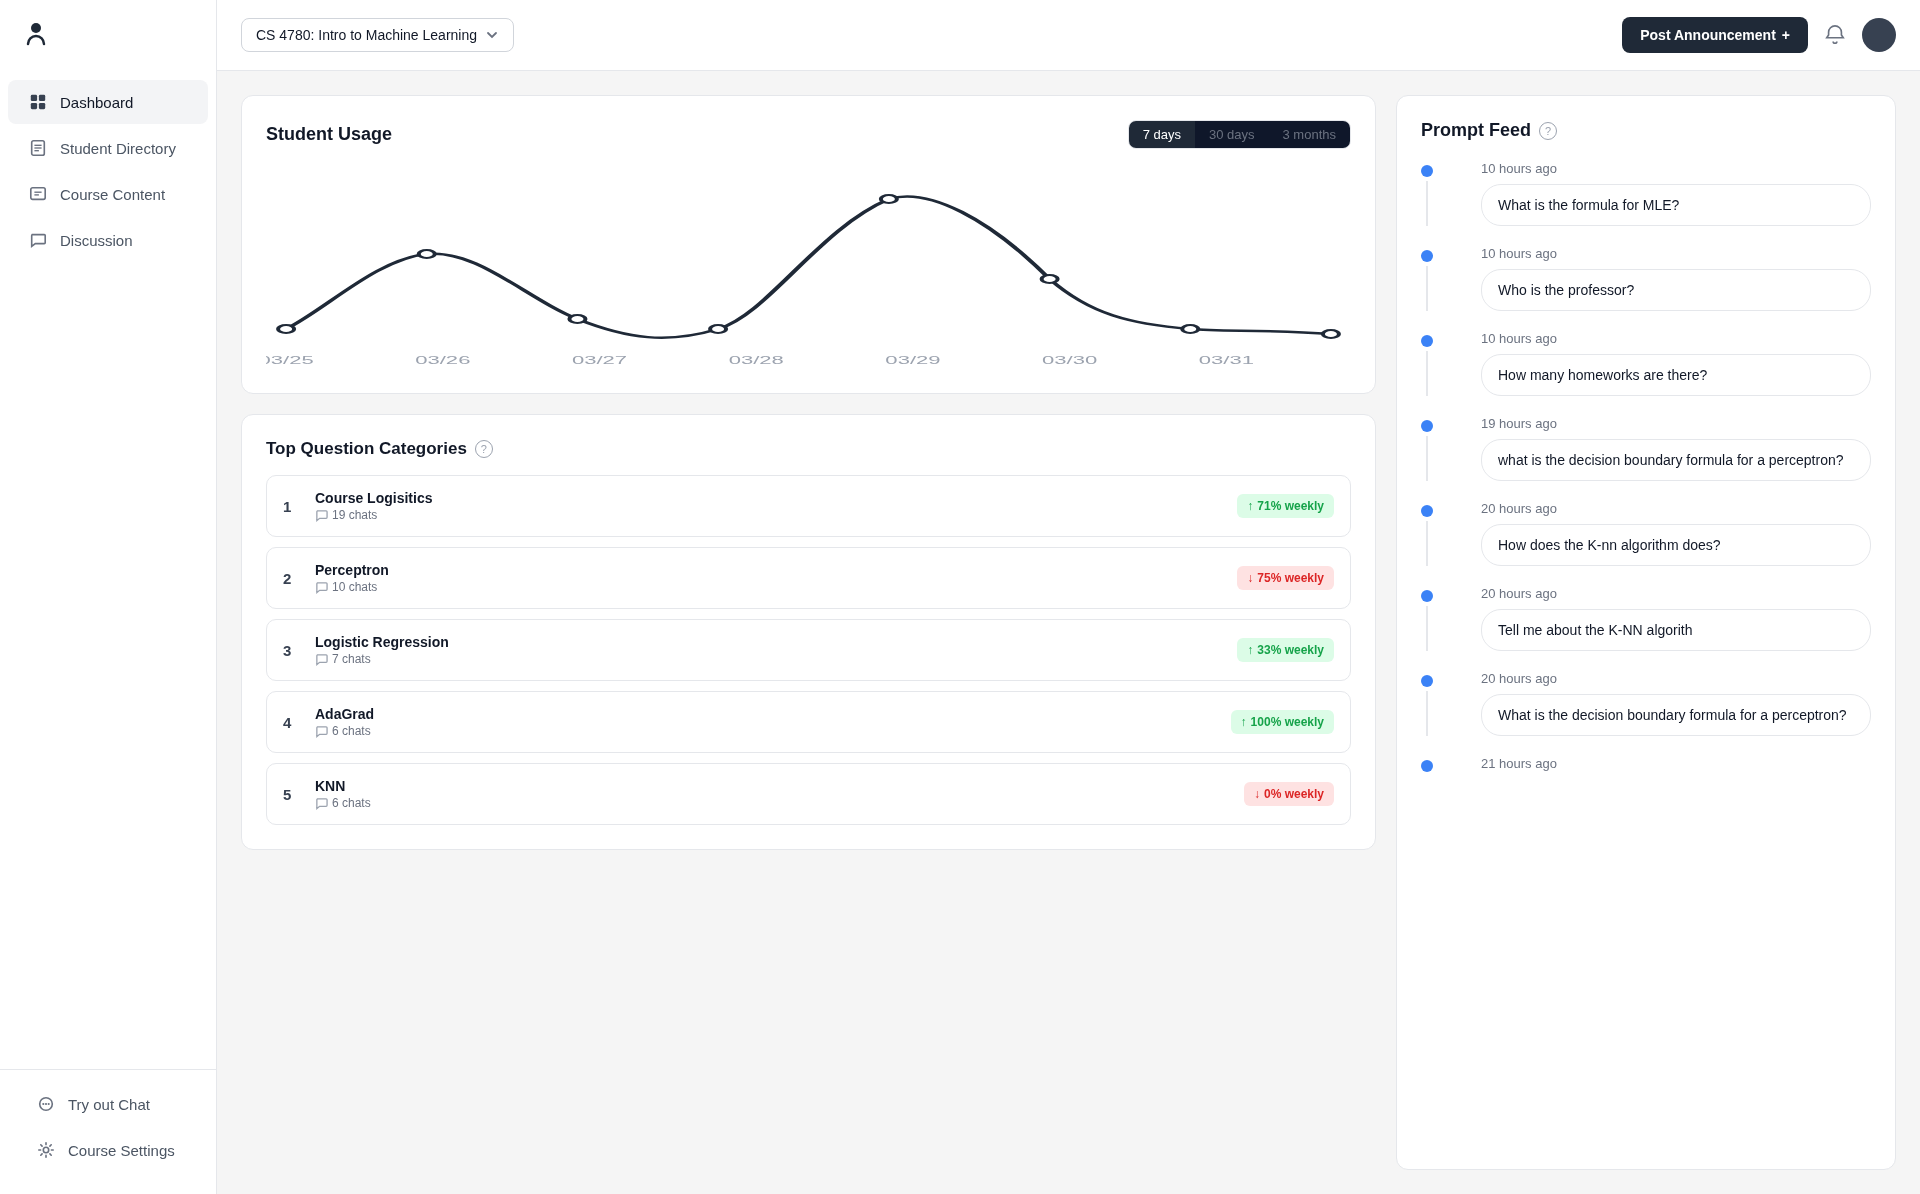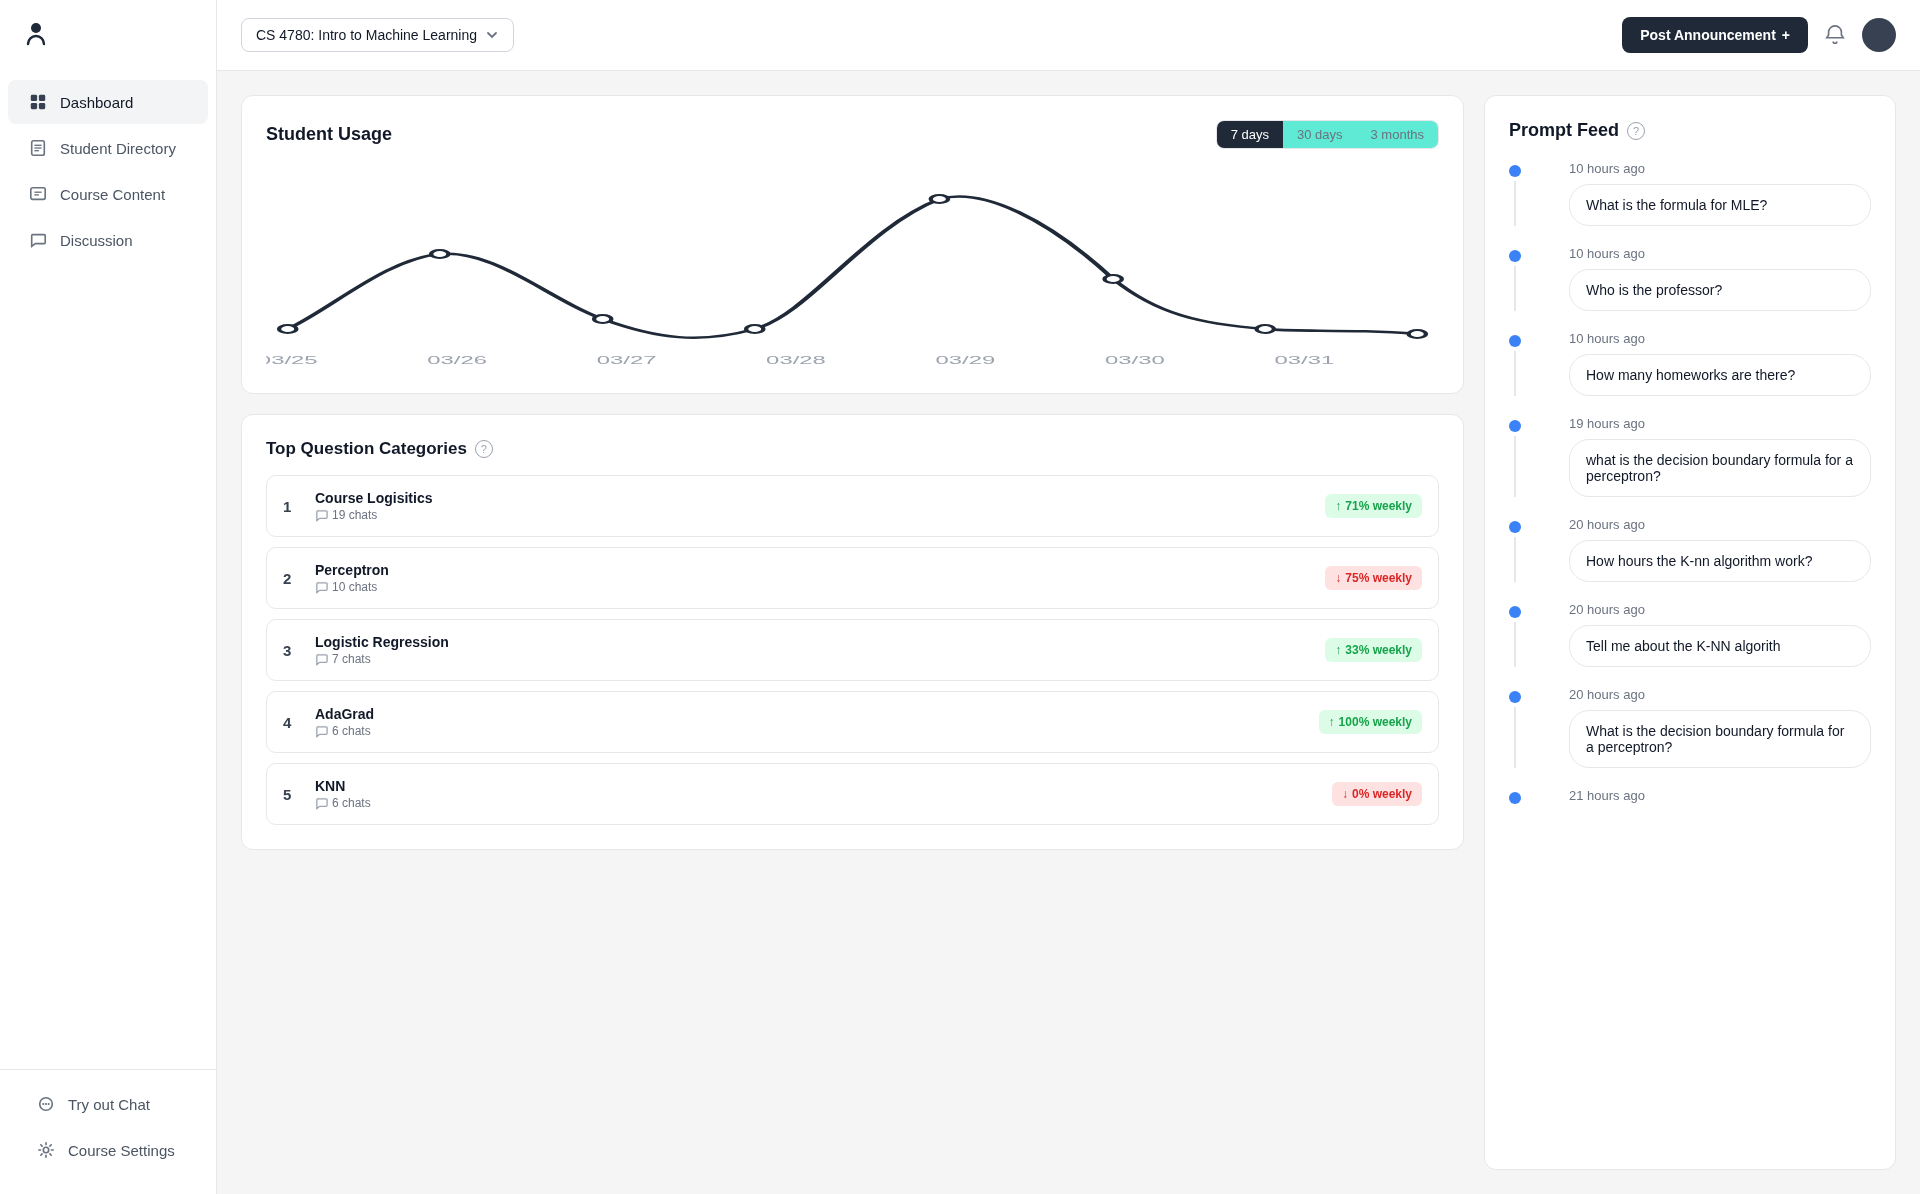--- a/index.html
+++ b/index.html
@@ -141,21 +141,21 @@
       display: flex;
       border: 1px solid #e5e7eb;
       border-radius: 8px;
       overflow: hidden;
     }
     .time-tab {
       padding: 6px 14px;
       font-size: 13px;
       cursor: pointer;
       color: #6b7280;
-      background: #5eead4;
+      background: #0f172a;
       border: none;
     }
     .time-tab.active {
       background: #1f2937;
       color: white;
     }
 
     .chart-area {
       width: 100%;
       height: 200px;
@@ -231,21 +231,21 @@
       font-weight: 600;
       display: flex;
       align-items: center;
       gap: 4px;
     }
     .badge-green { background: #dcfce7; color: #16a34a; }
     .badge-red { background: #fee2e2; color: #dc2626; }
 
     
     .right-panel {
-      width: 412px;
+      width: 500px;
       background: white;
       border-radius: 12px;
       border: 1px solid #e5e7eb;
       padding: 24px;
       overflow-y: auto;
       flex-shrink: 0;
     }
     .prompt-feed-header {
       display: flex;
       align-items: center;
@@ -605,21 +605,21 @@
           </div>
         </div>
 
         <div class="feed-item">
           <div class="feed-dot-col">
             <div class="feed-dot"></div>
             <div class="feed-line"></div>
           </div>
           <div class="feed-content">
             <div class="feed-time">20 hours ago</div>
-            <div class="feed-bubble">How hours the K-nn algorithm work?</div>
+            <div class="feed-bubble">How does the K-nn algorithm does?</div>
           </div>
         </div>
 
         <div class="feed-item">
           <div class="feed-dot-col">
             <div class="feed-dot"></div>
             <div class="feed-line"></div>
           </div>
           <div class="feed-content">
             <div class="feed-time">20 hours ago</div>

